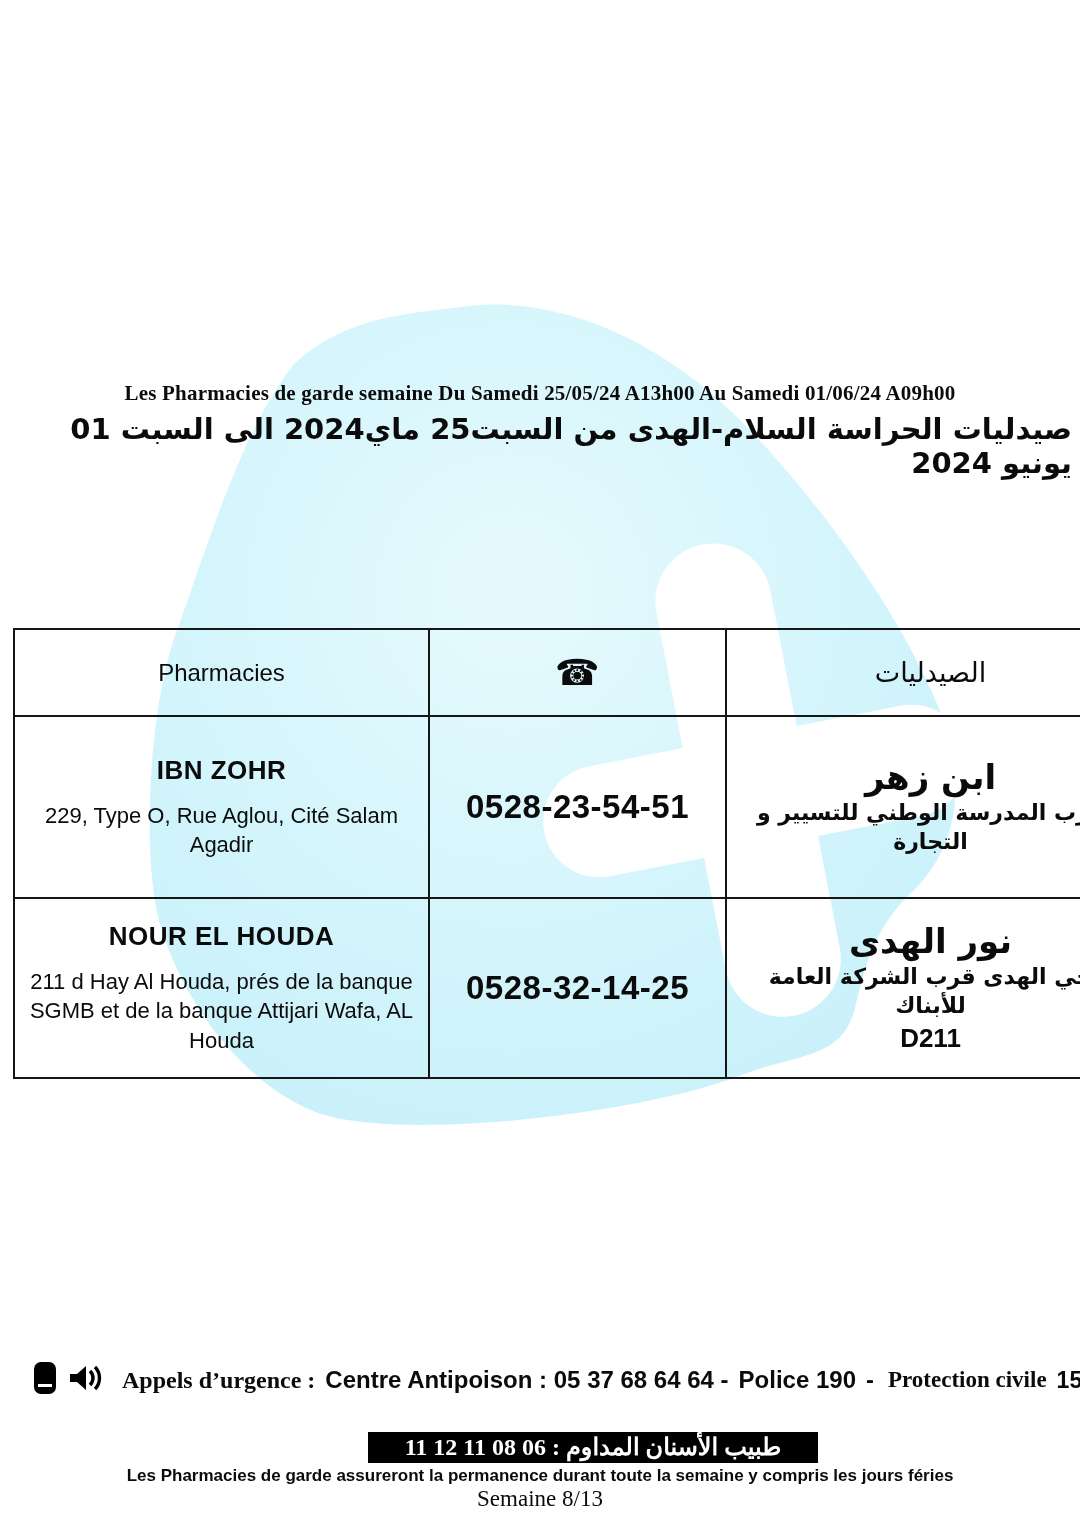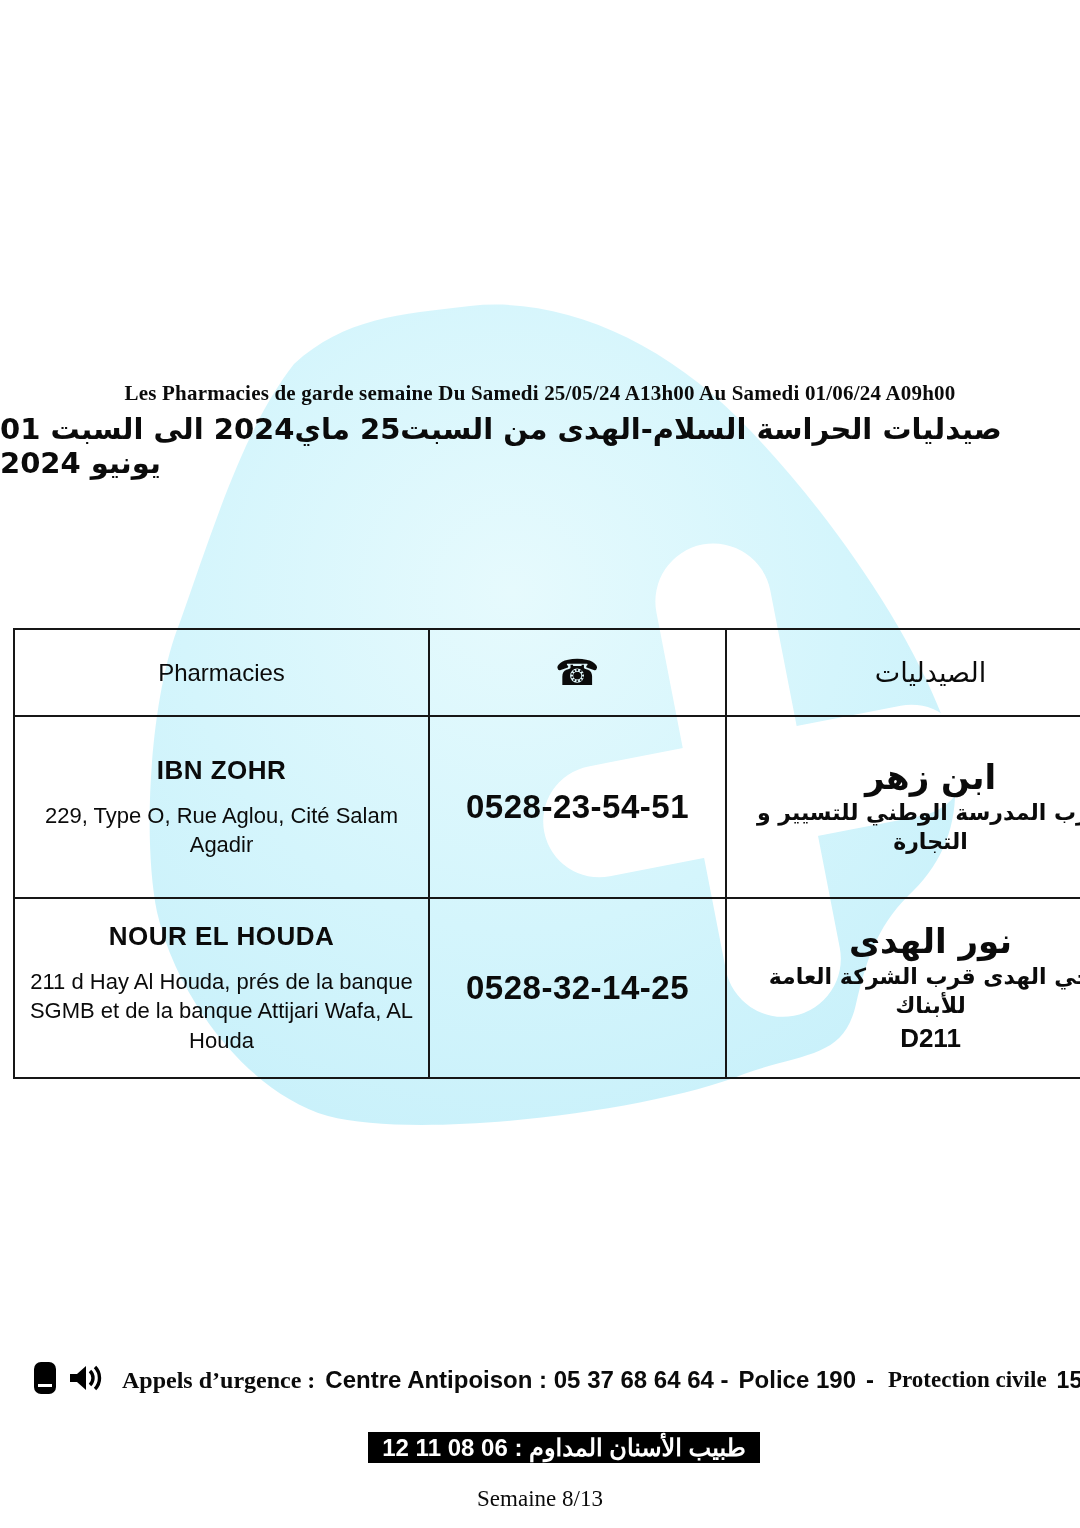--- a/index.html
+++ b/index.html
@@ -10,21 +10,21 @@
   }
   .watermark{position:absolute;left:0;top:0;width:1080px;height:1528px;z-index:0;}
   .layer{position:absolute;z-index:2;}
 
   .title-fr{
     left:0;right:0;top:381px;text-align:center;
     font-family:"Liberation Serif","DejaVu Serif",serif;
     font-weight:bold;font-size:21px;letter-spacing:.2px;
   }
   .title-ar{
-    left:0;right:0;top:412px;text-align:left;direction:rtl;
+    left:0;right:8px;top:412px;text-align:right;direction:rtl;
     font-family:"DejaVu Sans",sans-serif;font-weight:bold;font-size:29px;
   }
 
   table.garde{
     position:absolute;left:13px;top:628px;width:1055px;z-index:2;
     border-collapse:collapse;table-layout:fixed;background:transparent;
   }
   table.garde td{border:2px solid #161616;text-align:center;vertical-align:middle;padding:2px 10px;background:transparent;}
   .col-fr{width:393px;}
   .col-tel{width:275px;}
@@ -47,23 +47,23 @@
     display:flex;align-items:center;justify-content:flex-start;
     white-space:nowrap;
   }
   .urgence .ico{flex:0 0 auto;display:inline-block;margin-right:6px;}
   .seg-serif{font-family:"Liberation Serif","DejaVu Serif",serif;font-weight:bold;font-size:24px;margin-left:14px;}
   .seg-sans{font-weight:bold;font-size:24px;margin-left:10px;}
   .seg-sans.small{font-size:23px;}
   .seg-serif.small{font-size:23px;}
 
   .dentist-bar{
-    left:368px;top:1432px;width:392px;height:31px;background:#000000;
+    left:368px;top:1432px;width:450px;height:31px;background:#000000;
     color:#ffffff;text-align:center;direction:rtl;
-    font-family:Liberation Sans, sans-serif;font-weight:bold;font-size:24px;line-height:31px;
+    font-family:Liberation Serif, serif;font-weight:bold;font-size:24px;line-height:31px;
   }
   .note{
     left:0;right:0;top:1466px;text-align:center;
     font-weight:bold;font-size:17px;
   }
   .week{
     left:0;right:0;top:1486px;text-align:center;
     font-family:"Liberation Serif","DejaVu Serif",serif;font-size:23px;
   }
 </style>
@@ -154,15 +154,16 @@
     <span class="seg-serif">Appels d’urgence :</span>
     <span class="seg-sans">Centre Antipoison : 05 37 68 64 64 -</span>
     <span class="seg-sans">Police 190</span>
     <span class="seg-sans">-</span>
     <span class="seg-serif small">Protection civile</span>
     <span class="seg-sans small">150</span>
   </div>
 
   <div class="layer dentist-bar">طبيب الأسنان المداوم : 06 08 11 12 11</div>
 
+  <div class="layer note">Les Pharmacies de garde assureront la permanence durant toute la semaine y compris les jours féries</div>
   <div class="layer week">Semaine  8/13</div>
 
 </div>
 
 </body></html>

